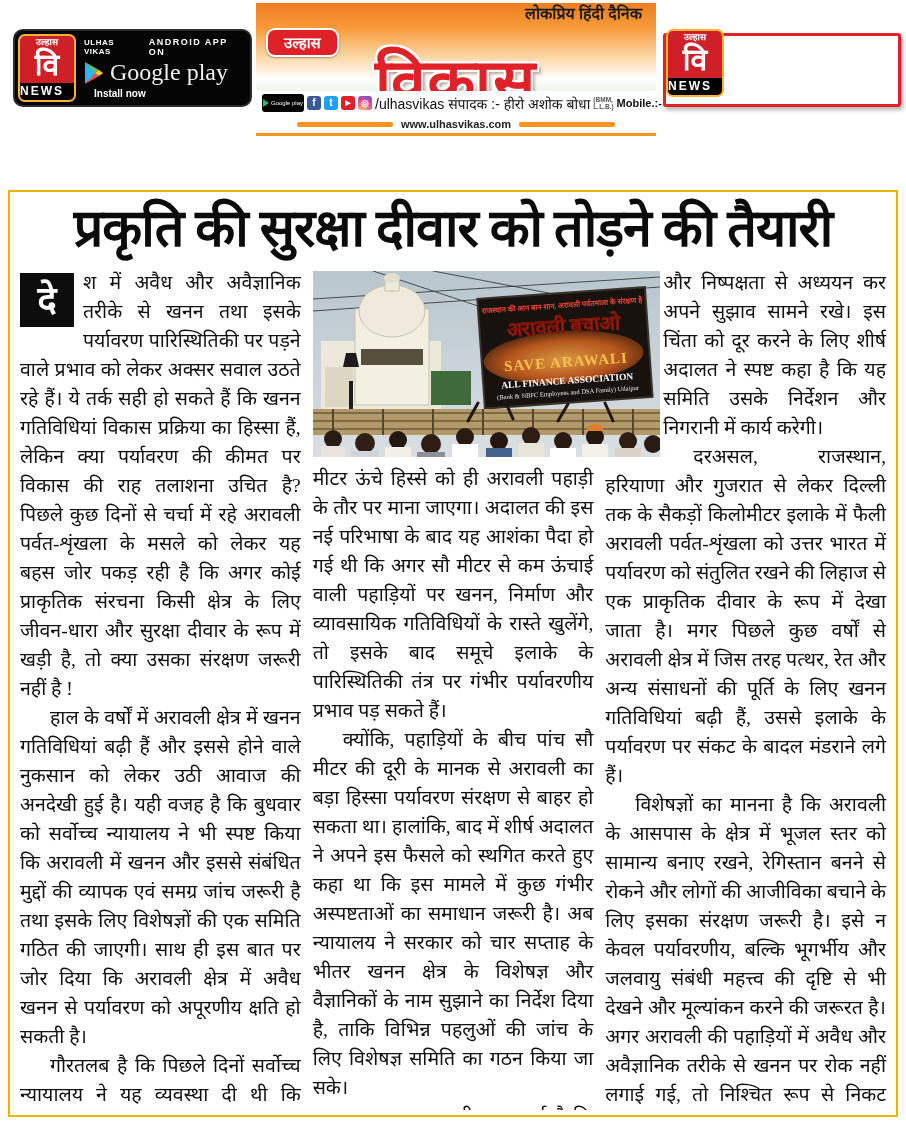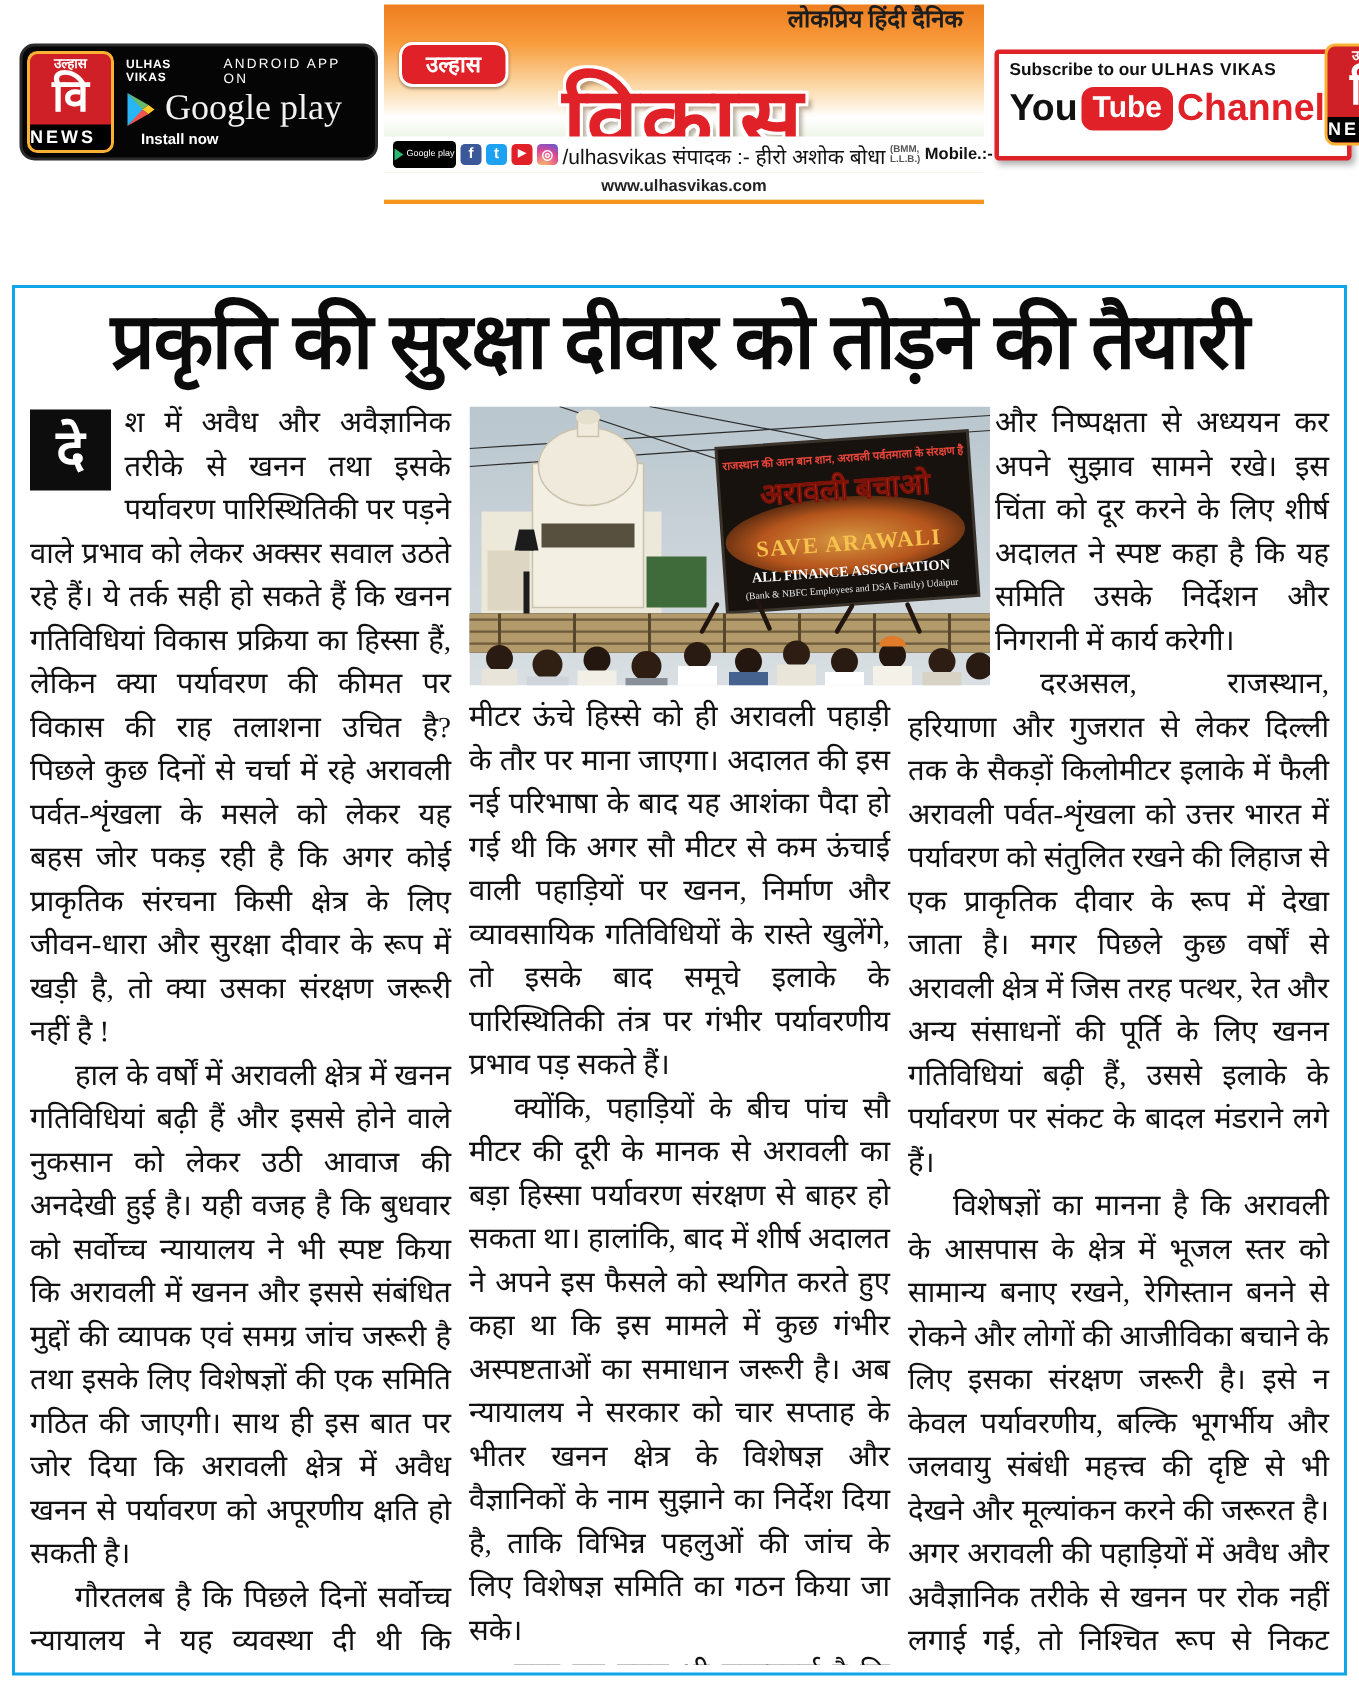--- a/index.html
+++ b/index.html
@@ -20,21 +20,21 @@
   .news-logo .nl-letter { display:block; color:#fff; font-size: 30px; font-weight: bold;
     text-align: center; line-height: 34px; }
   .news-logo .nl-news { position: absolute; left: 0; right: 0; bottom: 0; height: 17px;
     background: #000; color: #fff; font-family: "Liberation Sans", sans-serif;
     font-weight: bold; font-size: 12px; letter-spacing: 2px; line-height: 17px; }
 
   .gp-area { flex: 1; color: #fff; font-family: "Liberation Sans", sans-serif;
     padding: 3px 4px 2px 8px; position: relative; height: 100%; }
   .gp-row1 { display: flex; align-items: baseline; gap: 8px; }
   .gp-brand { font-size: 8px; font-weight: bold; letter-spacing: .5px; }
-  .gp-android { font-size: 9px; font-weight: normal; letter-spacing: 1.5px; }
+  .gp-android { font-size: 9px; font-weight: bold; letter-spacing: 1.5px; }
   .gp-row2 { display: flex; align-items: center; gap: 6px; margin-top: 2px; }
   .gp-store { font-size: 24px; color: #f2f2f2; font-family: "Liberation Serif", serif; }
   .gp-install { font-size: 10px; font-weight: bold; margin: 2px 0 0 10px; }
 
   .masthead { position: absolute; left: 256px; top: 3px; width: 400px; height: 133px;
     background: linear-gradient(180deg,#ef7d1f 0%,#f89c3c 20%,#fcd9a8 42%,#ffffff 58%,#e2edd7 76%,#b9d6a4 100%);
     border-bottom: 3px solid #f7941e; }
   .coverage { text-align: right; font-size: 8.5px; font-weight: bold; color: #7c1410;
     padding: 3px 8px 0 70px; line-height: 11px; }
   .tagline { text-align: right; font-size: 16px; font-weight: bold; color: #1d1d1d;
@@ -56,21 +56,21 @@
   .soc { width: 14px; height: 14px; border-radius: 3px; color: #fff; font-size: 10px;
     font-weight: bold; text-align: center; line-height: 14px; flex: 0 0 auto; }
   .soc.fb { background: #3b5998; } .soc.tw { background: #1da1f2; }
   .soc.yt { background: #e02128; font-size: 7px; }
   .soc.ig { background: radial-gradient(circle at 30% 110%,#fdc468,#df4996 60%,#5159d6); font-size: 9px; }
   .handle-line { font-size: 14px; font-weight: normal; color: #111; white-space: nowrap; }
   .editor-qual { font-size: 6.5px; color: #555; font-weight: bold; }
   .mobile { margin-left: auto; font-size: 11px; font-weight: bold; white-space: nowrap; }
   .mast-web { position: absolute; left: 0; right: 0; bottom: 0; height: 18px; background: #fff;
     display: flex; align-items: center; justify-content: center; gap: 8px;
-    font-family: "Liberation Sans", sans-serif; flex-direction: column; }
+    font-family: "Liberation Sans", sans-serif; }
   .web-bar { height: 5px; width: 96px; background: #f7941e; border-radius: 2px; }
   .web-text { font-size: 11px; font-weight: bold; color: #222; }
 
   .right-badge { position: absolute; left: 663px; top: 33px; width: 238px; height: 74px;
     background: #fff; border: 3px solid #e02128; border-radius: 3px;
     box-shadow: 2px 3px 4px rgba(0,0,0,.3); display: flex; }
   .rb-left { flex: 1; padding: 5px 0 0 7px; font-family: "Liberation Sans", sans-serif; }
   .rb-sub { font-size: 11.5px; color: #111; white-space: nowrap; }
   .rb-sub .pfx { font-weight: bold; } .rb-sub .brand { font-weight: 900; letter-spacing: .5px; }
   .yt-line { display: flex; align-items: center; gap: 3px; margin-top: 5px; font-weight: 900; }
@@ -78,21 +78,21 @@
   .yt-tube { font-size: 20px; color: #fff; background: #e02128; border-radius: 8px; padding: 3px 7px; }
   .yt-channel { font-size: 25px; color: #e02128; }
   .rb-logo { margin: -7px 2px 0 0; }
 
   
   .meta { text-align: center; font-family: "Liberation Sans", sans-serif; font-size: 20px;
     color: #141414; line-height: 27px; }
 
   
   .article { position: absolute; left: 8px; top: 190px; width: 890px; height: 927px;
-    border: 2px solid #0ea5e9; background: #fff; overflow: hidden; }
+    border: 2px solid #eab308; background: #fff; overflow: hidden; }
   .headline { text-align: center; font-size: 52px; font-weight: 900; color: #0b0b0b;
     line-height: 62px; padding: 6px 2px 8px; white-space: nowrap; letter-spacing: -1px; }
   .cols { display: flex; gap: 12px; padding: 0 10px; height: 842px; overflow: hidden;
     text-align: justify; font-size: 19.5px; line-height: 29px; }
   .col { flex: 1; min-width: 0; }
   .para { text-indent: 30px; }
   .para.first, .para.cont { text-indent: 0; }
   .dropcap { float: left; width: 54px; height: 54px; background: #0d0d0d; color: #fff;
     font-size: 36px; font-weight: bold; text-align: center; line-height: 54px;
     margin: 5px 9px 2px 0; }
@@ -148,31 +148,20 @@
       <span class="mobile">Mobile.:- 9822045566</span>
     </div>
     <div class="mast-web">
       <span class="web-bar"></span>
       <span class="web-text">www.ulhasvikas.com</span>
       <span class="web-bar"></span>
     </div>
   </div>
 
   <div class="right-badge">
-    <div class="rb-left">
-      <div class="rb-sub">
-        <span class="pfx">Subscribe to our</span>
-        <span class="brand">ULHAS VIKAS</span>
-      </div>
-      <div class="yt-line">
-        <span class="yt-you">You</span>
-        <span class="yt-tube">Tube</span>
-        <span class="yt-channel">Channel</span>
-      </div>
-    </div>
     <div class="news-logo rb-logo">
       <span class="nl-brand">उल्हास</span>
       <span class="nl-letter">वि</span>
       <span class="nl-news">NEWS</span>
     </div>
   </div>
 </div>
 
 <div class="meta">
 </div>

